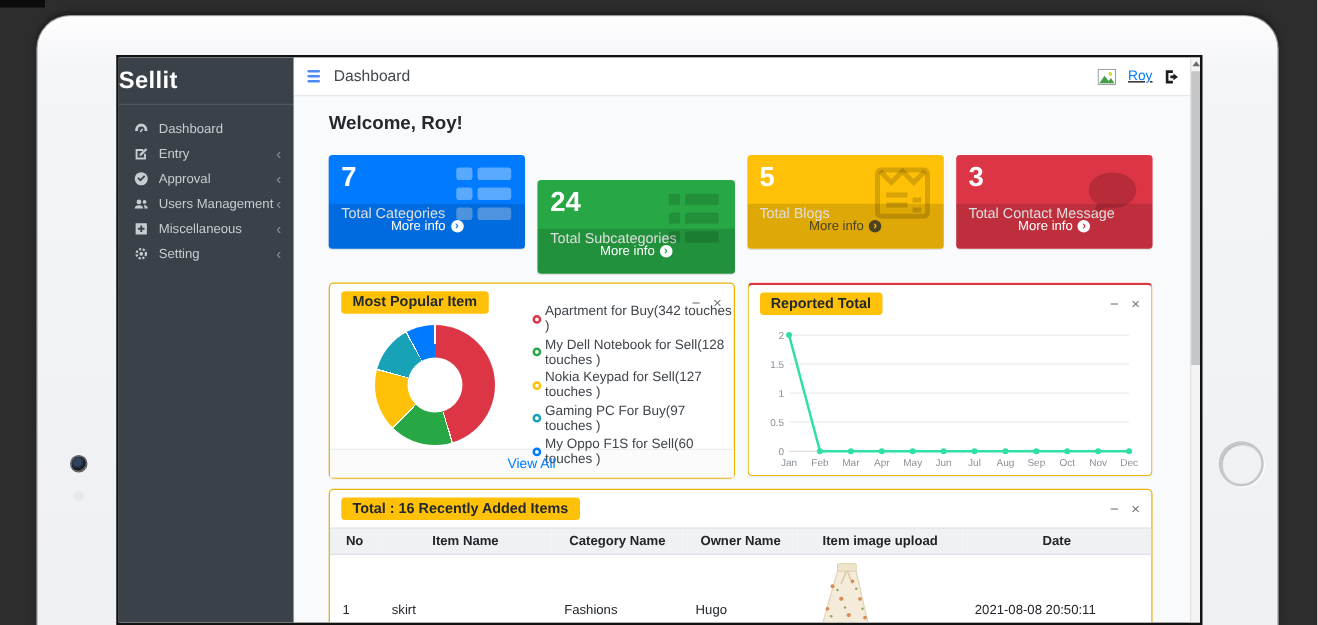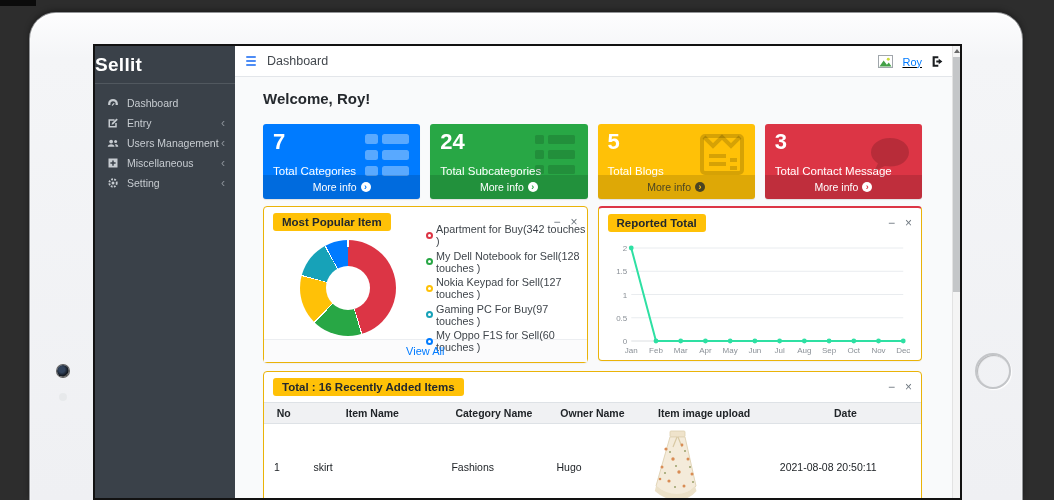--- a/index.html
+++ b/index.html
@@ -34,34 +34,34 @@
   .mi-icon svg { width:12px; height:12px; fill:#c7ccd1; }
   .chev { margin-left:auto; color:#8a9097; font-size:12px; line-height:1; }
   .chev::after { content:"‹"; }
 
   
   .main { flex:1; position:relative; background:#f9fafb; overflow:hidden; }
   .navbar { height:31px; background:#fff; border-bottom:1px solid #e3e6ea; display:flex; align-items:center; padding:0 16px 0 11px; }
   .hamburger { display:inline-flex; flex-direction:column; gap:2px; cursor:pointer; }
   .hamburger i { width:10px; height:2px; background:#4d8cf5; border-radius:1px; }
   .nav-title { font-size:12.5px; color:#42474d; margin-left:11px; }
-  .nav-right { margin-left:auto; display:flex; align-items:flex-end; gap:9px;text-decoration:underline; }
+  .nav-right { margin-left:auto; display:flex; align-items:center; gap:9px;text-decoration:underline; }
   .user-link { color:#007bff; font-size:11px; text-decoration:none; cursor:pointer; }
 
   .content { padding:8px 38px 0 28px; height:calc(100% - 31px); overflow:hidden; }
   .welcome { font-size:15px; font-weight:600; color:#25292e; margin:6px 0 18px; line-height:15px; }
 
   
   .cards-row { display:flex; gap:10px; margin-bottom:7px; }
   .stat-card { flex:1; height:75px; border-radius:3px; position:relative; color:#fff; overflow:hidden;
     box-shadow:0 1px 1px rgba(0,0,0,.1); }
   .sc-value { position:absolute; left:10px; top:5px; font-size:22px; font-weight:bold; }
   .sc-label { position:absolute; left:10px; bottom:22px; font-size:11.5px; }
   .sc-icon { position:absolute; right:9px; top:7px; width:48px; height:48px; }
-  .sc-footer { position:absolute; left:0; right:0; bottom:0; height:24px; background:rgba(0,0,0,.13);
+  .sc-footer { position:absolute; left:0; right:0; bottom:0; height:36px; background:rgba(0,0,0,.13);
     display:flex; align-items:center; justify-content:center; gap:4px; font-size:10.5px; color:#fff; cursor:pointer; }
   .sc-footer.dark-text { color:#4a4423; }
   .arrow-circle { width:10px; height:10px; border-radius:50%; background:currentColor;
     display:inline-flex; align-items:center; justify-content:center; }
   .arrow-glyph { font-size:9px; font-weight:bold; line-height:1; transform:translateY(-0.5px); }
 
   
   .panels-row { display:flex; gap:10px; margin-bottom:8px; align-items:flex-start; }
   .panel { background:#fff; border:1px solid #eab308; border-radius:4px; box-shadow:0 1px 1px rgba(0,0,0,.04); flex:1; }
   .panel.red-top { border-top:2px solid #dc3545; }
@@ -121,20 +121,29 @@
             <span>Dashboard</span>
           </div>
           <div class="menu-item">
             <span class="mi-icon">
               <svg viewBox="0 0 16 16">
                   <path d="M2 3h8v2H4v7h7V8h2v6H2z"></path>
                   <path d="M6.6 8.1 12.7 2l1.7 1.7-6.1 6.1-2.2.5z"></path>
                 </svg>
             </span>
             <span>Entry</span>
+            <span class="chev"></span>
+          </div>
+          <div class="menu-item">
+            <span class="mi-icon">
+              <svg viewBox="0 0 16 16">
+                  <path d="M8 1a7 7 0 1 0 0 14A7 7 0 0 0 8 1zm-.9 10L3.8 7.7l1.4-1.4 1.9 1.9 3.9-3.9 1.4 1.4z"></path>
+                </svg>
+            </span>
+            <span>Approval</span>
             <span class="chev"></span>
           </div>
           <div class="menu-item">
             <span class="mi-icon">
               <svg viewBox="0 0 16 16">
                   <circle cx="5.5" cy="6" r="2.5"></circle>
                   <path d="M1 13c0-2.2 2-3.5 4.5-3.5S10 10.8 10 13z"></path>
                   <circle cx="11.5" cy="6" r="2"></circle>
                   <path d="M10.8 9.4c2.3.1 4.2 1.4 4.2 3.6h-3.5c0-1.5-.3-2.7-.7-3.6z"></path>
                 </svg>
@@ -209,21 +218,21 @@
                   </svg>
               </span>
               <div class="sc-footer">
                 <span>More info</span>
                 <span class="arrow-circle">
                     <span class="arrow-glyph" style="color: rgb(0, 123, 255);">›</span>
                   </span>
               </div>
             </div>
 
-            <div class="stat-card" style="background: rgb(40, 167, 69);">
+            <div class="stat-card" style="background: rgb(40, 167, 69); margin-top: 20px;">
               <div class="sc-value">24</div>
               <div class="sc-label">Total Subcategories</div>
               <span class="sc-icon">
                 <svg viewBox="0 0 48 48" fill="rgba(0,0,0,.14)">
                     <rect x="4" y="4" width="9" height="9" rx="1.5"></rect>
                     <rect x="17" y="4" width="27" height="9" rx="1.5"></rect>
                     <rect x="4" y="19" width="9" height="9" rx="1.5"></rect>
                     <rect x="17" y="19" width="27" height="9" rx="1.5"></rect>
                     <rect x="4" y="34" width="9" height="9" rx="1.5"></rect>
                     <rect x="17" y="34" width="27" height="9" rx="1.5"></rect>

